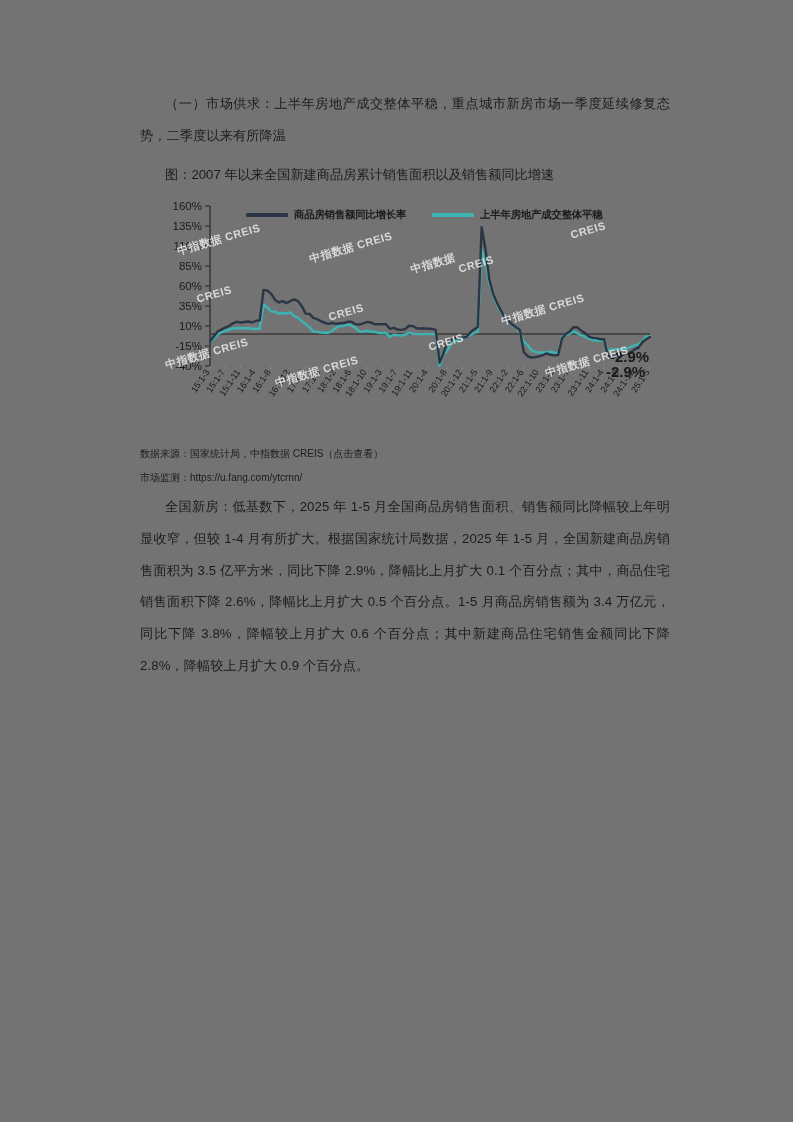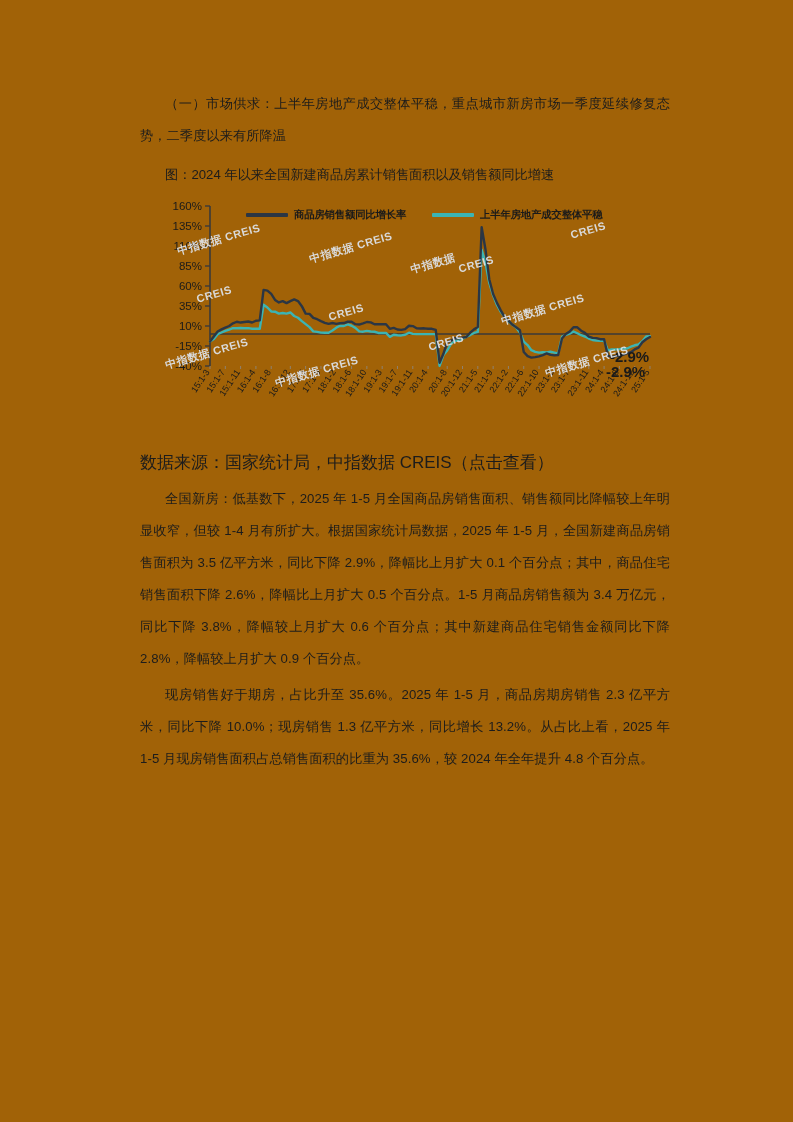--- a/index.html
+++ b/index.html
@@ -11,21 +11,21 @@
     width: 793px;
     height: 1122px;
     font-family: "Liberation Sans", "DejaVu Sans", sans-serif;
     color: #1a1a1a;
     overflow: hidden;
     position: relative;
   }
   .page {
     position: absolute;
     inset: 0;
-    background: #a16207;
+    background: #737373;
     padding: 0;
   }
   .content {
     position: absolute;
     left: 140px;
     top: 88px;
     width: 530px;
   }
   p.para {
     font-size: 13.2px;
@@ -37,21 +37,21 @@
   }
   p.indent { text-indent: 1.9em; }
   p.caption {
     font-size: 13.2px;
     line-height: 2.0;
     margin: 10px 0 0 0;
     text-indent: 1.9em;
     color: #1c1c1c;
   }
   p.source {
-    font-size: 17px;
+    font-size: 10px;
     line-height: 2.42;
     margin: 0;
     color: #1c1c1c;
   }
 
   
   .chart-wrap {
     position: relative;
     width: 500px;
     height: 240px;
@@ -105,21 +105,21 @@
   }
 </style>
 </head>
 <body>
 
 <div class="page">
   <div class="content">
 
     <p class="para indent">（一）市场供求：上半年房地产成交整体平稳，重点城市新房市场一季度延续修复态势，二季度以来有所降温</p>
 
-    <p class="caption">图：2024 年以来全国新建商品房累计销售面积以及销售额同比增速</p>
+    <p class="caption">图：2007 年以来全国新建商品房累计销售面积以及销售额同比增速</p>
 
     <div class="chart-wrap">
       <svg class="chart-svg" id="chart" width="500" height="240" viewBox="0 0 500 240">
           <line x1="52" y1="10" x2="52" y2="170" stroke="#3a3a3a" stroke-width="1.6"></line>
           <line x1="47" y1="10" x2="52" y2="10" stroke="#3a3a3a" stroke-width="1.4"></line>
           <text x="44" y="14" text-anchor="end" class="ytick">160%</text>
           <line x1="47" y1="30" x2="52" y2="30" stroke="#3a3a3a" stroke-width="1.4"></line>
           <text x="44" y="34" text-anchor="end" class="ytick">135%</text>
           <line x1="47" y1="50" x2="52" y2="50" stroke="#3a3a3a" stroke-width="1.4"></line>
           <text x="44" y="54" text-anchor="end" class="ytick">110%</text>
@@ -220,18 +220,18 @@
       <span class="wm" style="left:116px; top:168px;">中指数据 CREIS</span>
       <span class="wm" style="left:270px; top:140px;">CREIS</span>
       <span class="wm" style="left:252px; top:60px;">中指数据</span>
       <span class="wm" style="left:300px; top:62px;">CREIS</span>
       <span class="wm" style="left:342px; top:106px;">中指数据 CREIS</span>
       <span class="wm" style="left:412px; top:28px;">CREIS</span>
       <span class="wm" style="left:386px; top:158px;">中指数据 CREIS</span>
     </div>
 
     <p class="source">数据来源：国家统计局，中指数据 CREIS（点击查看）</p>
+    <p class="source">市场监测：https://u.fang.com/ytcrnn/</p>
 
     <p class="para indent">全国新房：低基数下，2025 年 1-5 月全国商品房销售面积、销售额同比降幅较上年明显收窄，但较 1-4 月有所扩大。根据国家统计局数据，2025 年 1-5 月，全国新建商品房销售面积为 3.5 亿平方米，同比下降 2.9%，降幅比上月扩大 0.1 个百分点；其中，商品住宅销售面积下降 2.6%，降幅比上月扩大 0.5 个百分点。1-5 月商品房销售额为 3.4 万亿元，同比下降 3.8%，降幅较上月扩大 0.6 个百分点；其中新建商品住宅销售金额同比下降 2.8%，降幅较上月扩大 0.9 个百分点。</p>
-    <p class="para indent">现房销售好于期房，占比升至 35.6%。2025 年 1-5 月，商品房期房销售 2.3 亿平方米，同比下降 10.0%；现房销售 1.3 亿平方米，同比增长 13.2%。从占比上看，2025 年 1-5 月现房销售面积占总销售面积的比重为 35.6%，较 2024 年全年提升 4.8 个百分点。</p>
 
   </div>
 </div>
 
 </body></html>

